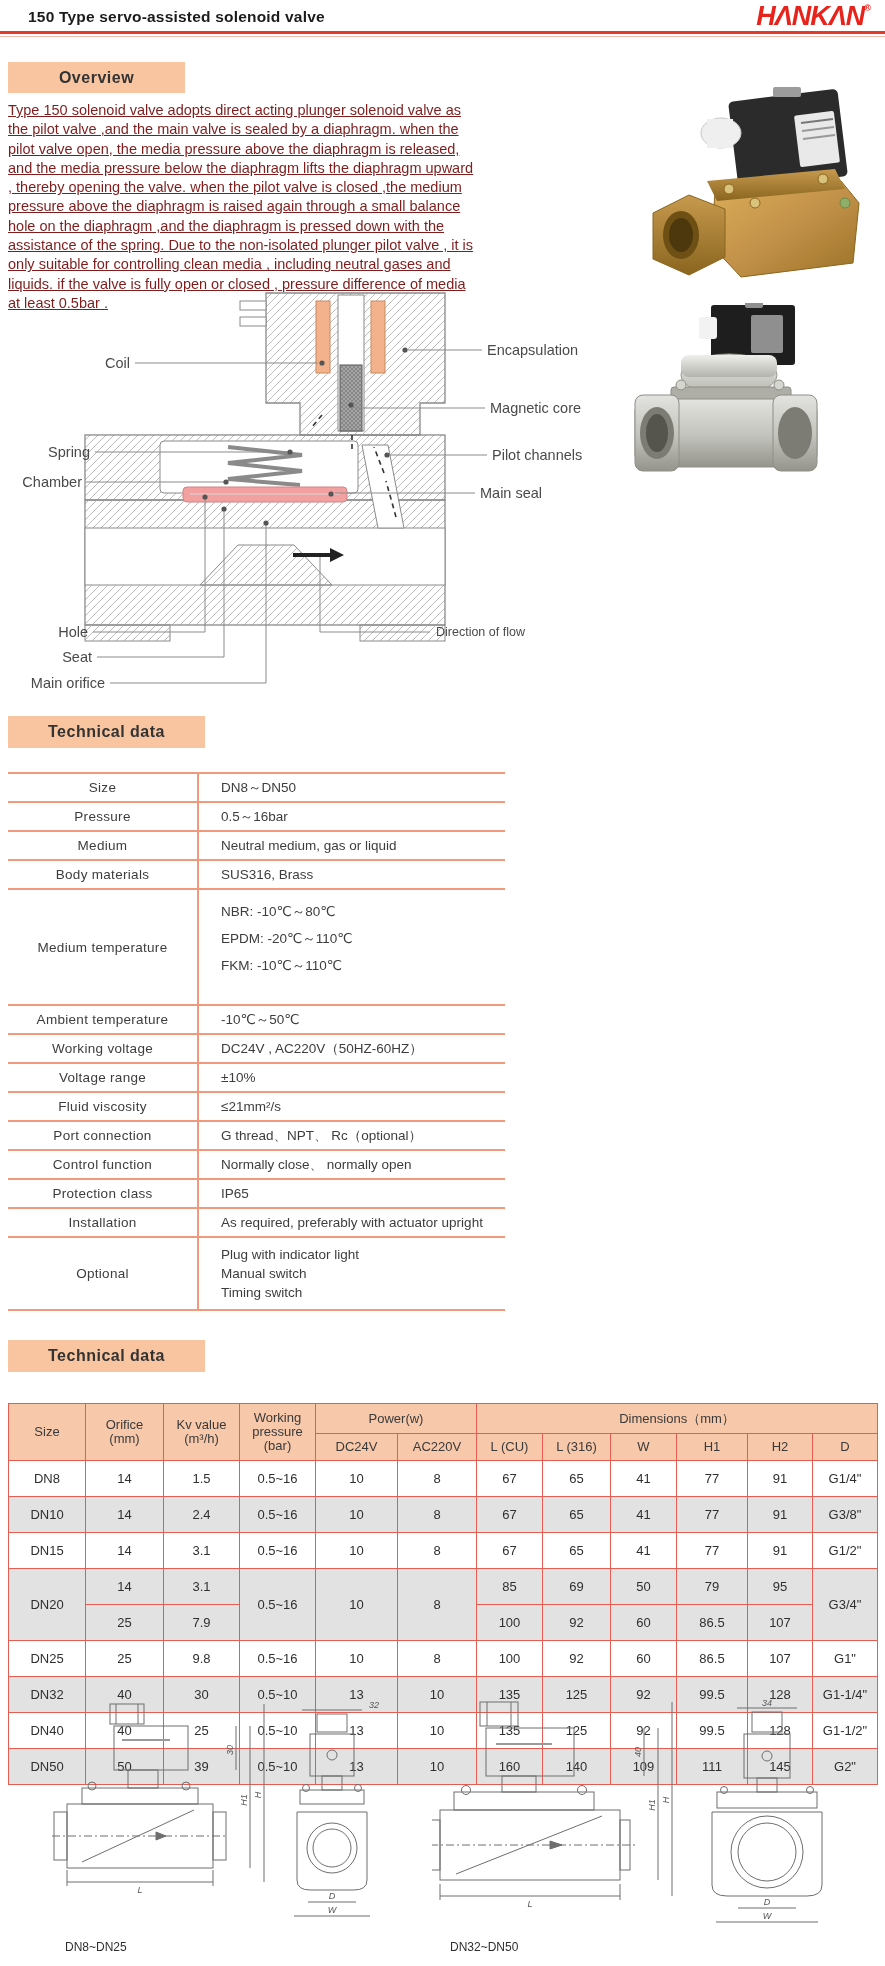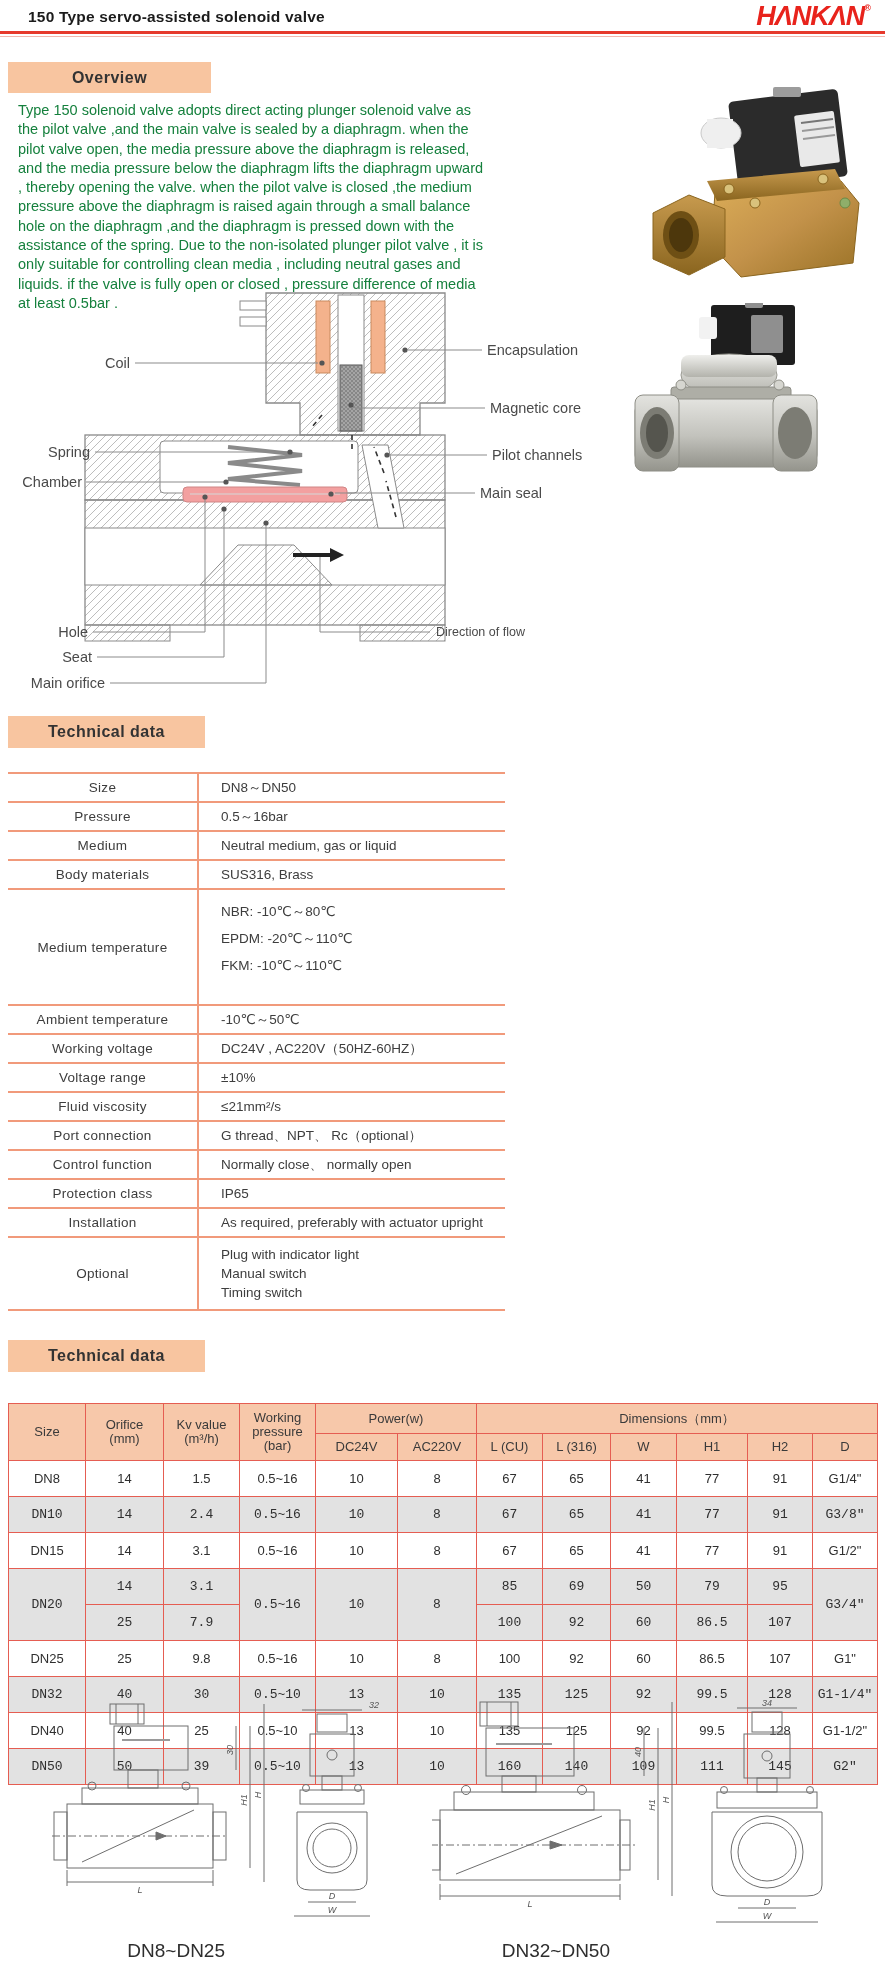--- a/index.html
+++ b/index.html
@@ -9,54 +9,54 @@
   
   .hdr-title { position:absolute; left:8px; top:8px; font-size:15.5px; font-weight:bold; color:#1b1b1b; letter-spacing:.2px;margin-left:20px; }
   .logo { position:absolute; right:14px; top:1px; color:#e8231c; font-size:27px; font-weight:bold; font-style:italic; letter-spacing:-1px; }
   .logo sup { font-size:9px; font-style:normal; letter-spacing:0; position:relative; top:-4px; }
   .redline  { position:absolute; left:0; top:31px; width:885px; height:3px; background:#e6392c; }
   .redline2 { position:absolute; left:0; top:36px; width:885px; height:1px; background:#f3b7ad; }
 
   
   .sec-head { position:absolute; background:#f8c5a0; color:#333; font-weight:bold; font-size:16px;
               display:flex; align-items:center; justify-content:center; letter-spacing:.5px; }
-  #ovh  { left:8px;  top:62px;  width:203px; height:31px; }
+  #ovh  { left:8px;  top:62px;  width:177px; height:31px; }
   #t1h  { left:8px;  top:716px; width:197px; height:32px; }
   #t2h  { left:8px;  top:1340px; width:197px; height:32px; }
 
-  .ov-text { position:absolute; left:18px; top:101px; width:468px; font-size:14.5px; line-height:19.3px; color:#15803d; }
+  .ov-text { position:absolute; left:8px; top:101px; width:468px; font-size:14.5px; line-height:19.3px; color:#7f1d1d;text-decoration:underline; }
 
   
   .diagram { position:absolute; left:0; top:285px; }
   .dlab { font-size:14.5px; fill:#4a4a4a; }
   .leader { stroke:#8b8b8b; stroke-width:1; fill:none; }
   .dot { fill:#555; }
   .draw { position:absolute; }
   .dim-t { font-size:9px; fill:#555; font-style:italic; }
-  .cap { position:absolute; font-size:19px; color:#2e2e2e; text-align:right; width:160px; }
+  .cap { position:absolute; font-size:12px; color:#2e2e2e; text-align:left; width:160px; }
 
   
   .t1 { position:absolute; left:8px; top:772px; width:497px; border-collapse:collapse;
         border-top:2px solid #f19a7b; border-bottom:2px solid #f19a7b; font-size:13.5px; color:#3d3d3d; }
   .t1 tr { border-top:2px solid #f19a7b; }
   .t1 td { vertical-align:middle; }
   .t1 .lab { width:190px; text-align:center; border-right:2px solid #f19a7b; padding:5px 4px; letter-spacing:.3px; }
   .t1 .val { padding:5px 0 5px 22px; white-space:pre-line; line-height:17px; }
   .t1 tr.r5  .val { line-height:27px; padding-top:8px; padding-bottom:25px; }
   .t1 tr.r14 .val { line-height:19px; padding-top:7px; padding-bottom:7px; }
 
   
   .t2 { position:absolute; left:8px; top:1403px; width:869px; border-collapse:collapse; table-layout:fixed;
         font-size:13px; color:#2f2f2f; }
   .t2 td { border:1px solid #e55d52; text-align:center; vertical-align:middle; background:#fff; }
   .t2 thead td { background:#f7c8aa; color:#3a3a3a; white-space:pre-line; line-height:14px; padding:3px 0; }
   .t2 thead tr:nth-child(1) td { height:30px; }
   .t2 thead tr:nth-child(2) td { height:27px; }
   .t2 tbody td { height:36px; }
-  .t2 tbody tr.shade td { background:#e2e2e2;font-family:Liberation Mono, monospace; }
+  .t2 tbody tr.shade td { background:#e2e2e2; }
 </style>
 </head>
 <body>
 
 <div class="page">
 
   <div class="hdr-title">150 Type  servo-assisted solenoid valve</div>
   <div class="logo"><span>HΛNKΛN</span><sup>®</sup></div>
   <div class="redline"></div>
   <div class="redline2"></div>

